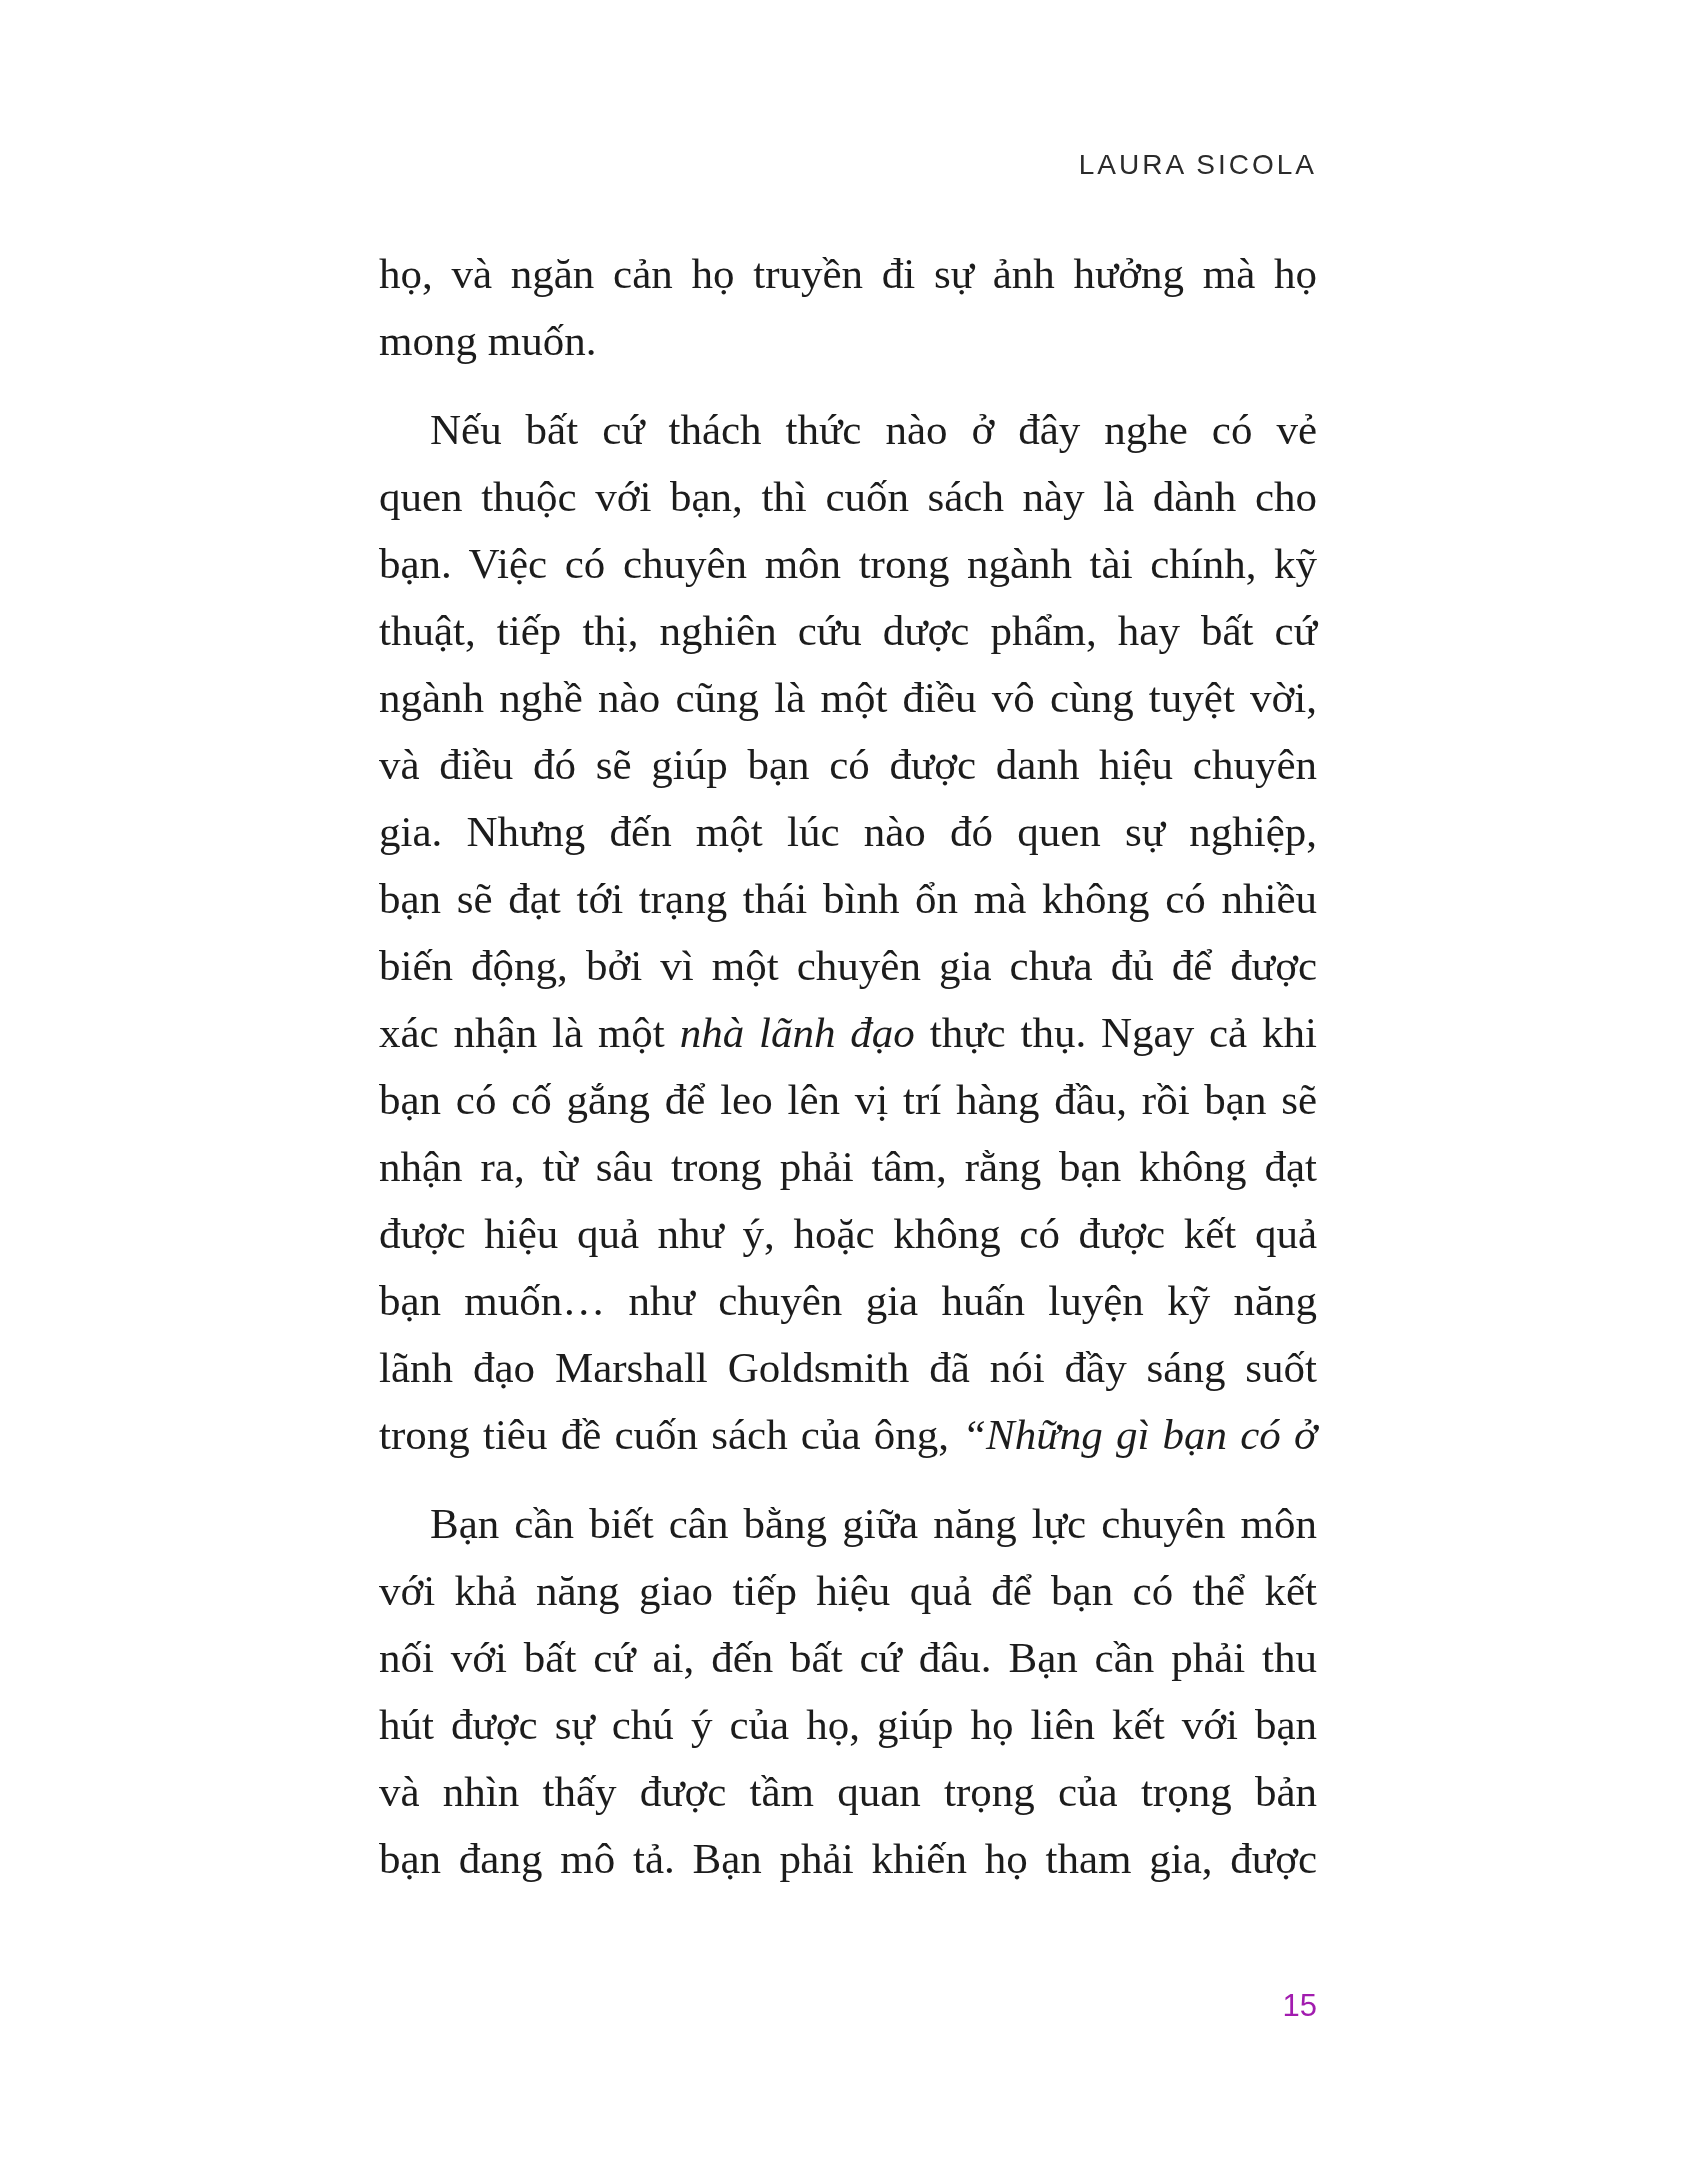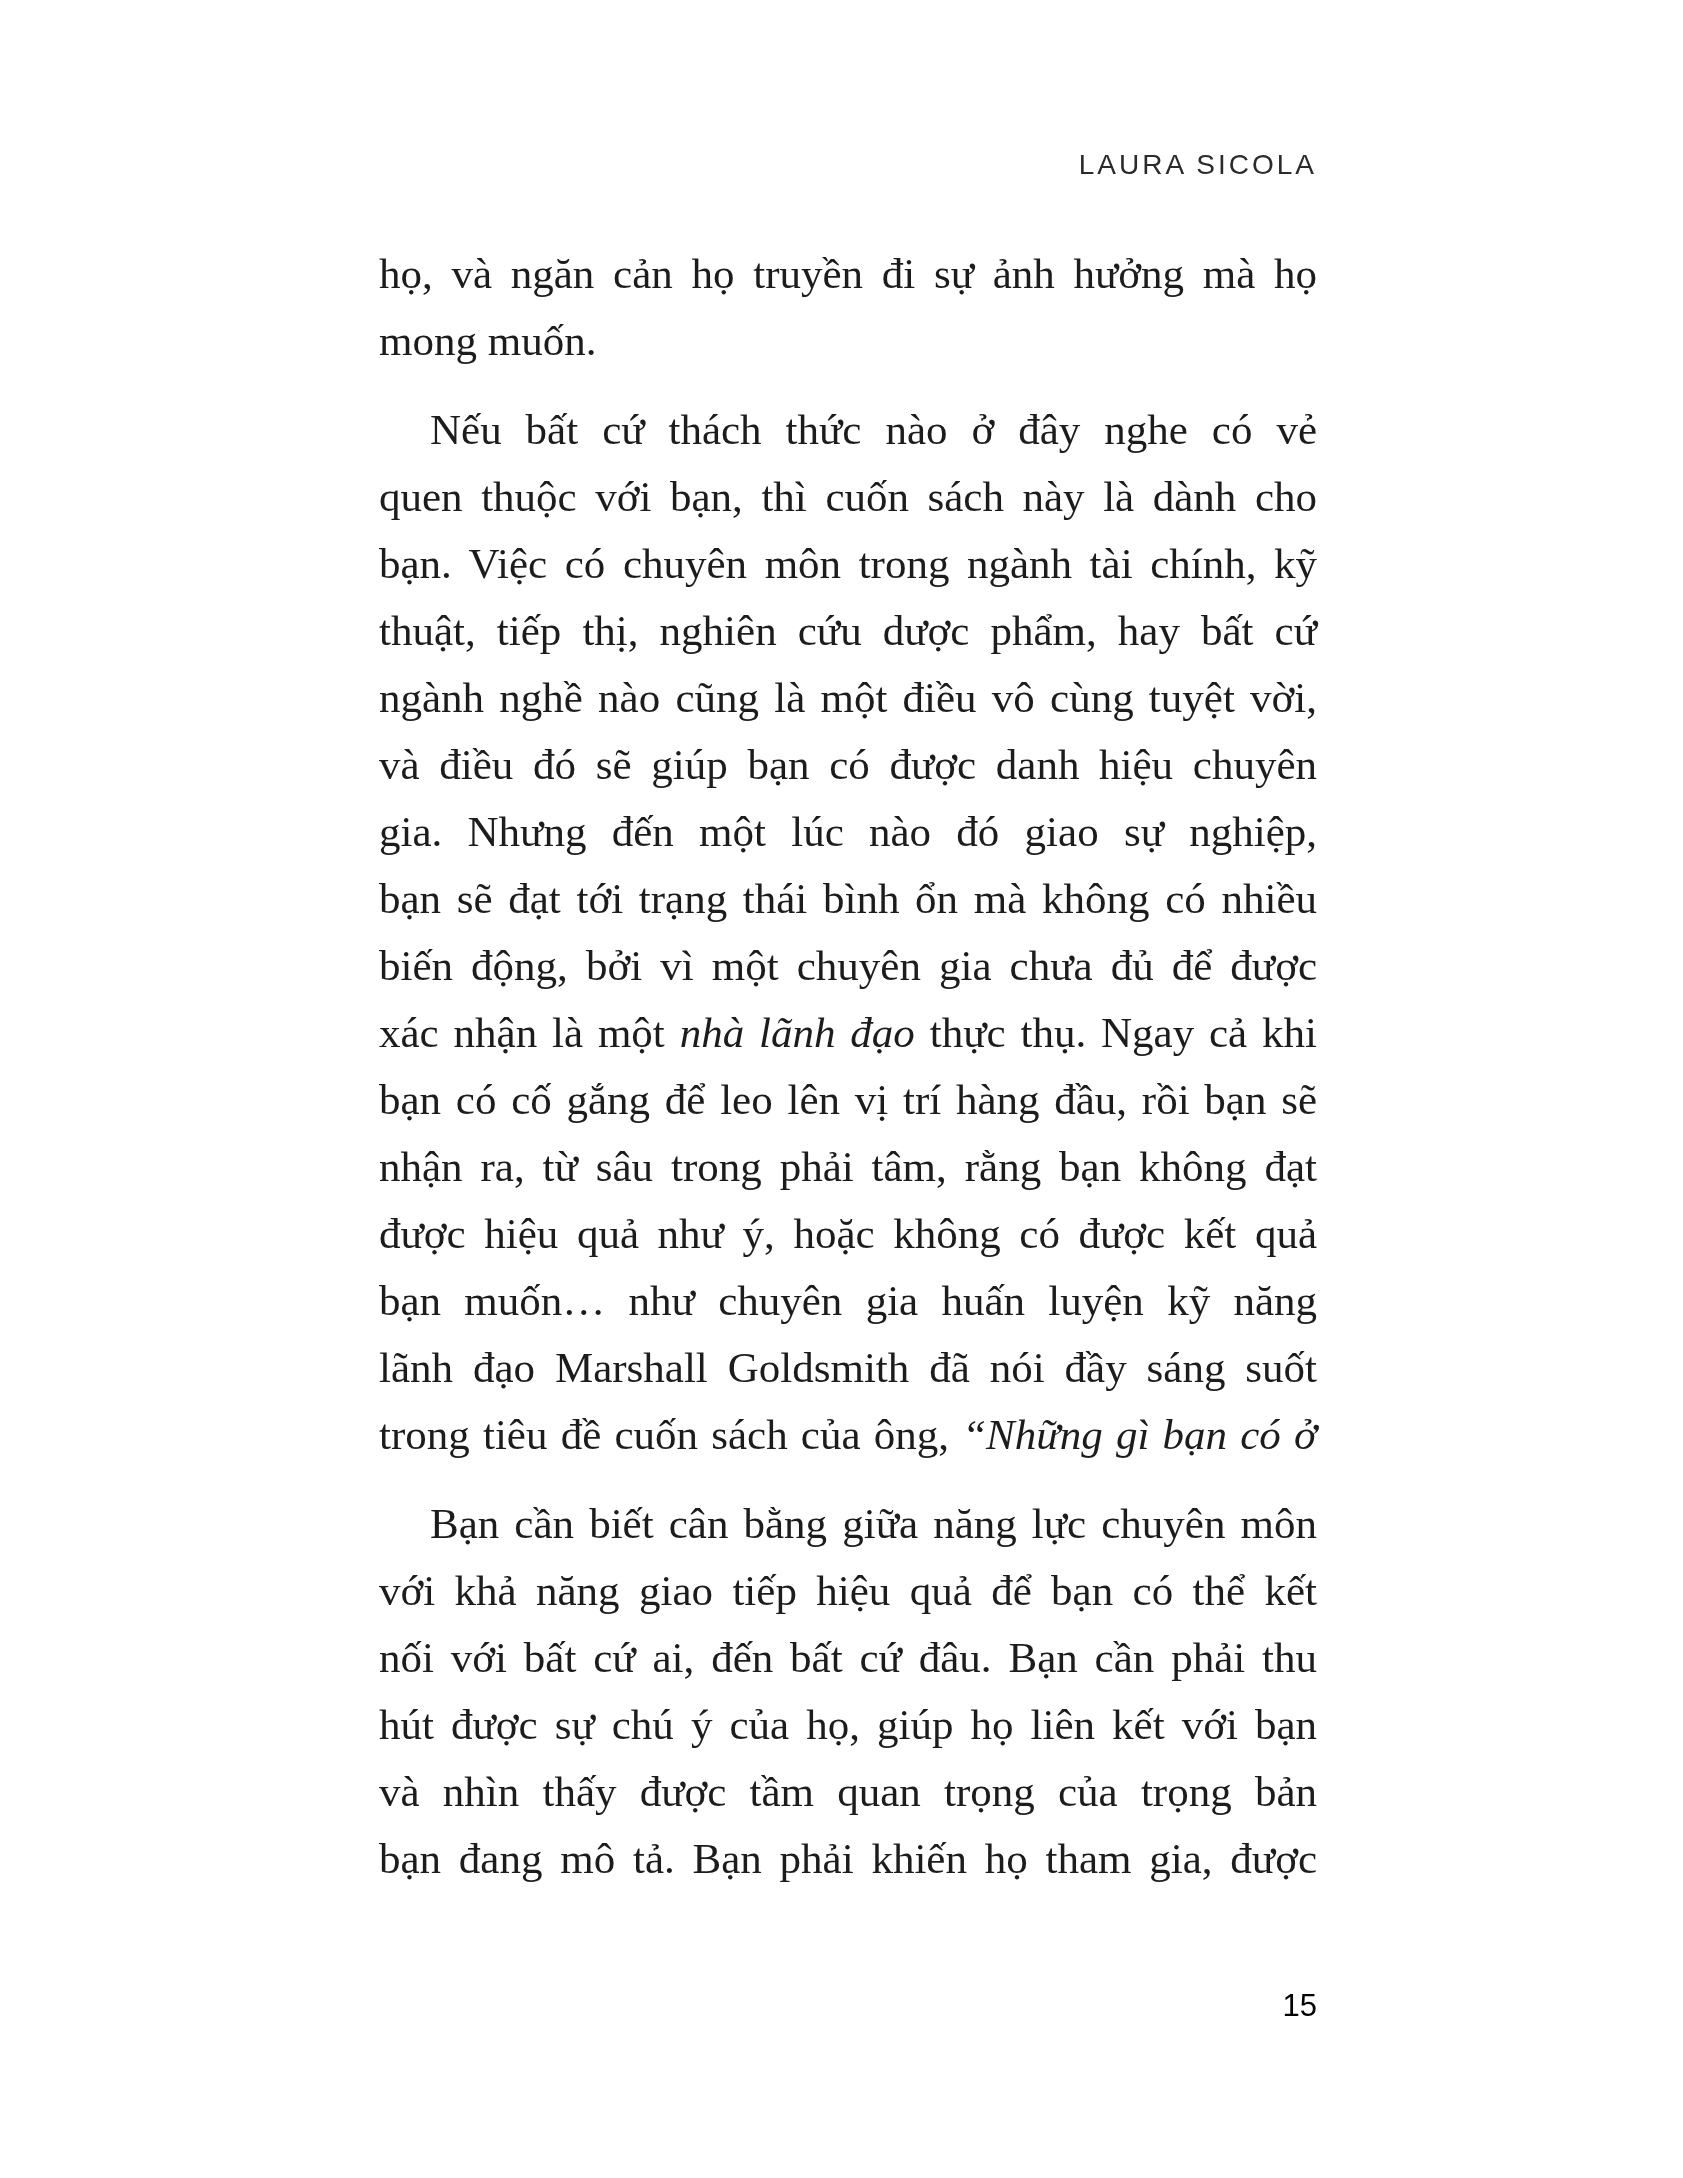--- a/index.html
+++ b/index.html
@@ -42,21 +42,21 @@
   .line.first-indent { text-indent: 51px; }
   .line em { font-style: italic; }
   .page-number {
     position: absolute;
     top: 1988px;
     left: 379px;
     width: 938px;
     text-align: right;
     font-family: "Liberation Sans", sans-serif;
     font-size: 31px;
-    color: #000000;
+    color: #a21caf;
   }
 </style>
 </head>
 <body>
 
 <div class="page">
 
   <div class="running-header">LAURA SICOLA</div>
 
   <div class="body-text">
@@ -64,21 +64,21 @@
         <div class="line just"><span>họ, và ngăn cản họ truyền đi sự ảnh hưởng mà họ</span></div>
         <div class="line"><span>mong muốn.</span></div>
       </div>
       <div class="paragraph">
         <div class="line just first-indent"><span>Nếu bất cứ thách thức nào ở đây nghe có vẻ</span></div>
         <div class="line just"><span>quen thuộc với bạn, thì cuốn sách này là dành cho</span></div>
         <div class="line just"><span>bạn. Việc có chuyên môn trong ngành tài chính, kỹ</span></div>
         <div class="line just"><span>thuật, tiếp thị, nghiên cứu dược phẩm, hay bất cứ</span></div>
         <div class="line just"><span>ngành nghề nào cũng là một điều vô cùng tuyệt vời,</span></div>
         <div class="line just"><span>và điều đó sẽ giúp bạn có được danh hiệu chuyên</span></div>
-        <div class="line just"><span>gia. Nhưng đến một lúc nào đó giao sự nghiệp,</span></div>
+        <div class="line just"><span>gia. Nhưng đến một lúc nào đó quen sự nghiệp,</span></div>
         <div class="line just"><span>bạn sẽ đạt tới trạng thái bình ổn mà không có nhiều</span></div>
         <div class="line just"><span>biến động, bởi vì một chuyên gia chưa đủ để được</span></div>
         <div class="line just"><span>xác nhận là một </span><em>nhà lãnh đạo</em><span> thực thụ. Ngay cả khi</span></div>
         <div class="line just"><span>bạn có cố gắng để leo lên vị trí hàng đầu, rồi bạn sẽ</span></div>
         <div class="line just"><span>nhận ra, từ sâu trong phải tâm, rằng bạn không đạt</span></div>
         <div class="line just"><span>được hiệu quả như ý, hoặc không có được kết quả</span></div>
         <div class="line just"><span>bạn muốn… như chuyên gia huấn luyện kỹ năng</span></div>
         <div class="line just"><span>lãnh đạo Marshall Goldsmith đã nói đầy sáng suốt</span></div>
         <div class="line just"><span>trong tiêu đề cuốn sách của ông, </span><em>“Những gì bạn có ở</em></div>
       </div>

